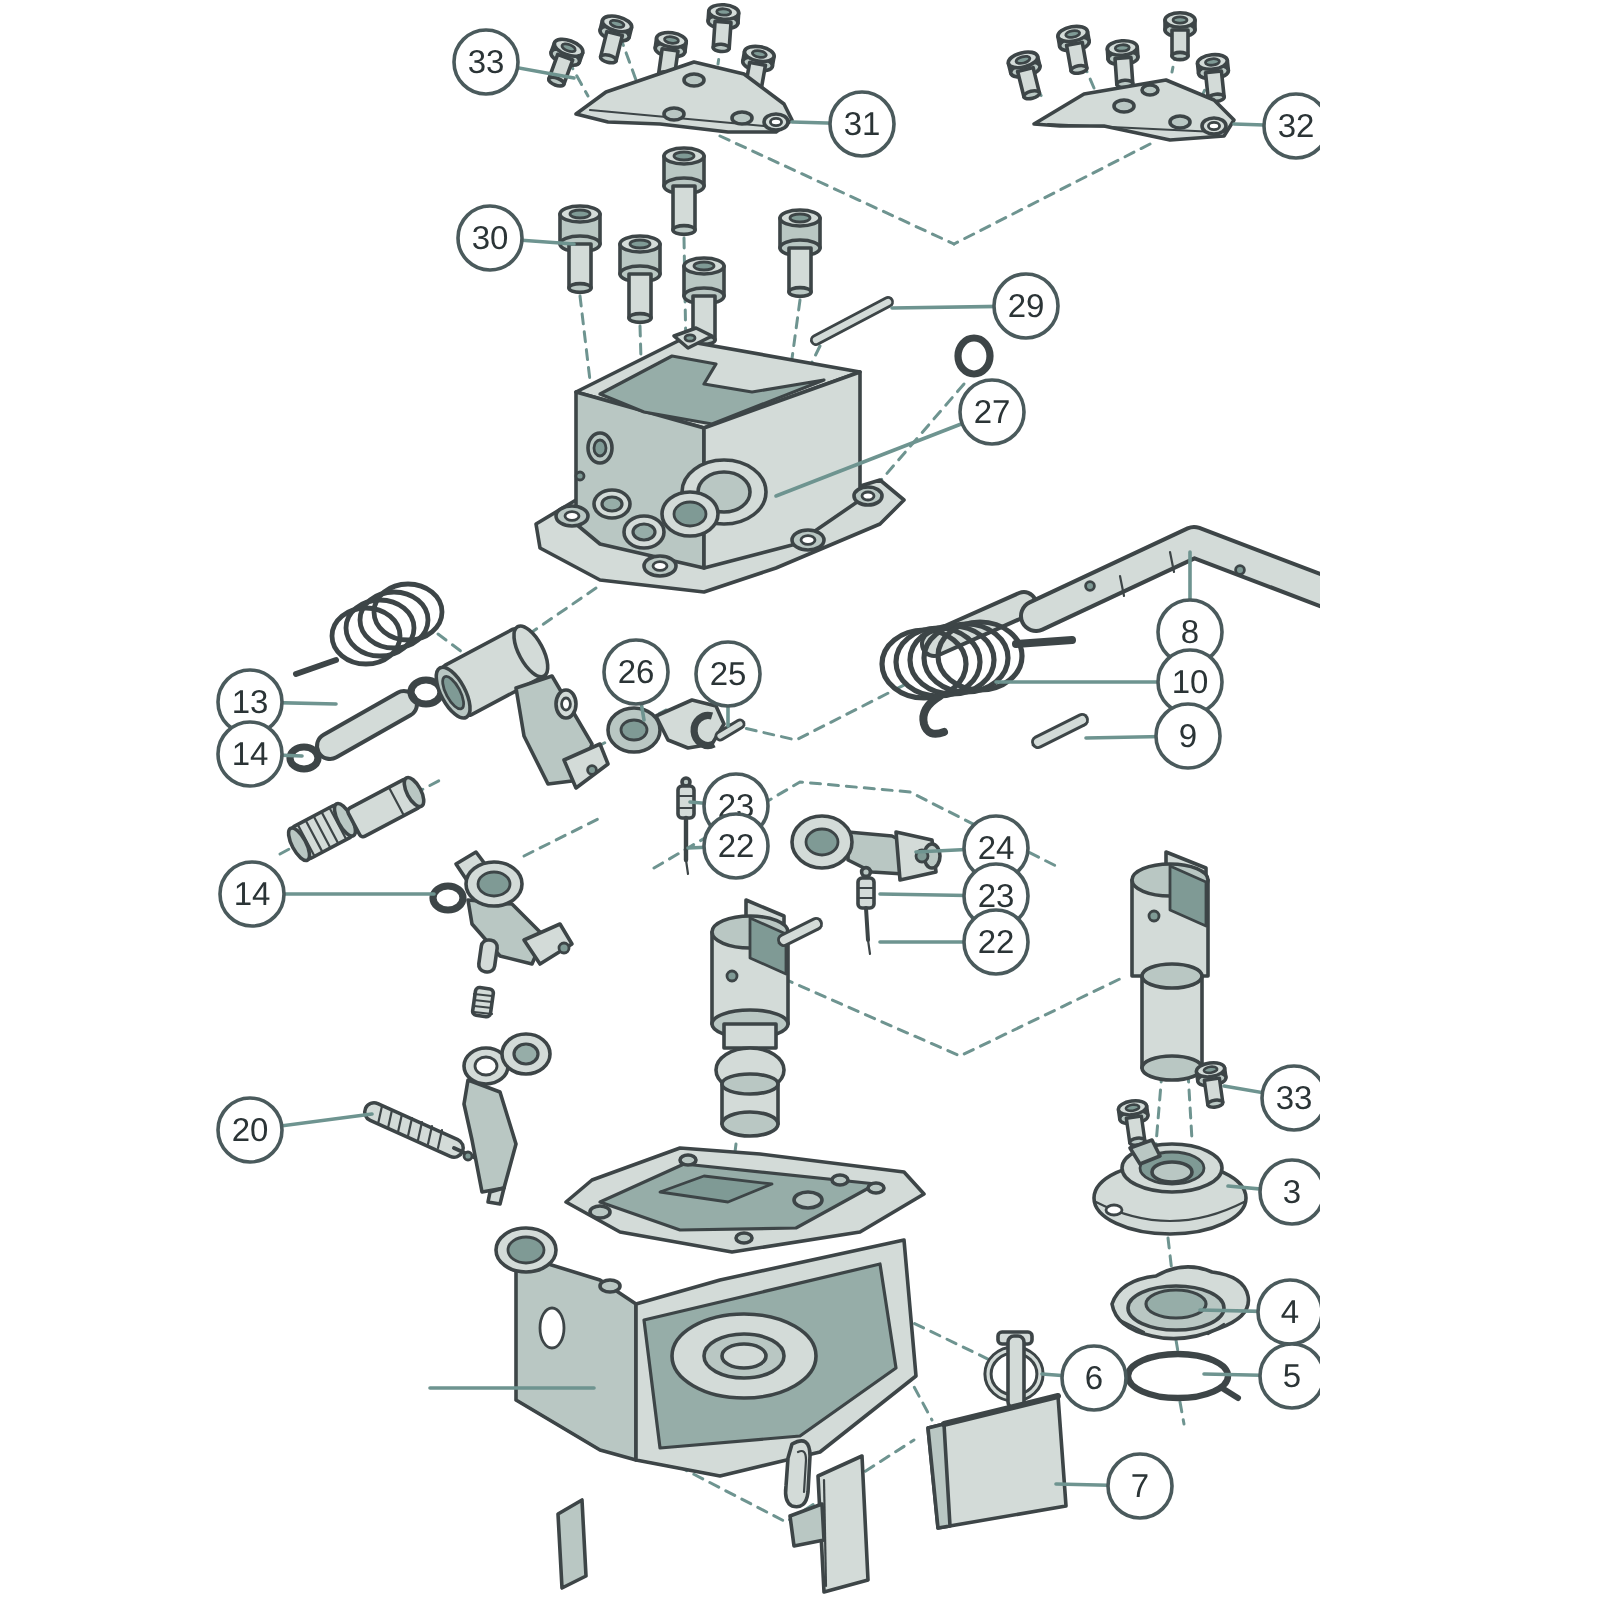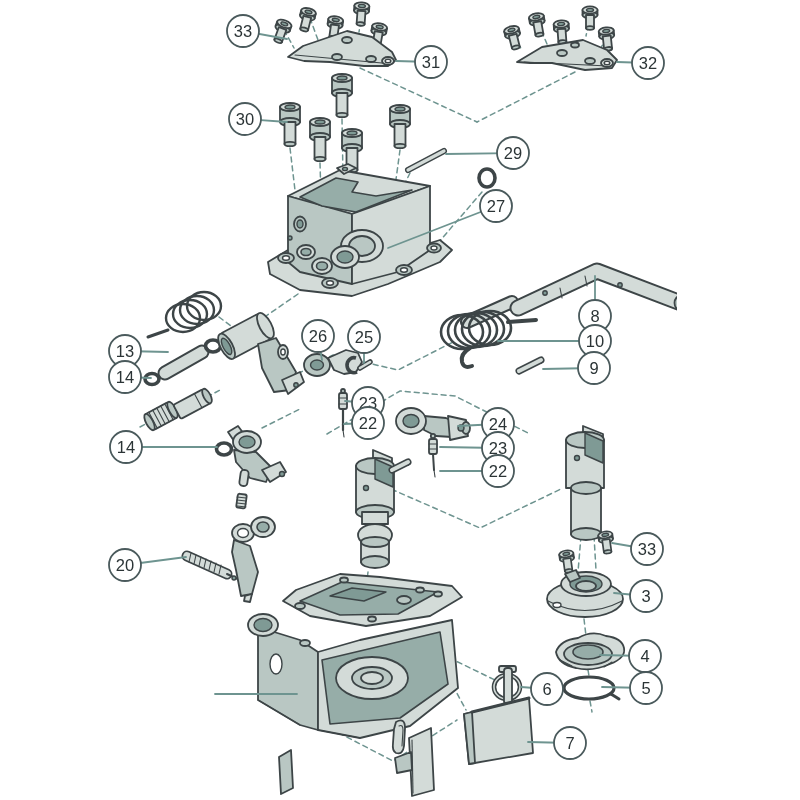--- a/index.html
+++ b/index.html
@@ -1,17 +1,17 @@
 <!DOCTYPE html>
 <html style="--outline: #3d4547; --fill-light: #d3dbd8; --fill-mid: #b9c7c3; --fill-dark: #96ada8; --fill-darker: #7f9a95; --line: #6e9490; --callout-fill: #ffffff; --callout-stroke: #4a5a5c; --callout-text: #2b3436;"><head>
 <meta charset="utf-8">
 <style>
   html,body{margin:0;padding:0;background:#fff;}
   .stage{position:relative;width:660px;height:800px;background:#fff;overflow:hidden;
-         font-family:"Liberation Sans",sans-serif;padding-left:17px;}
+         font-family:"Liberation Sans",sans-serif;}
   svg{position:absolute;left:0;top:0;}
   
   .sL{fill:var(--fill-light);stroke:var(--outline);stroke-width:1.8;stroke-linejoin:round;}
   .sM{fill:var(--fill-mid);stroke:var(--outline);stroke-width:1.8;stroke-linejoin:round;}
   .sD{fill:var(--fill-dark);stroke:var(--outline);stroke-width:1.6;stroke-linejoin:round;}
   .sK{fill:var(--fill-darker);stroke:var(--outline);stroke-width:1.4;stroke-linejoin:round;}
   .sW{fill:#ffffff;stroke:var(--outline);stroke-width:1.4;}
   .ln{stroke:var(--outline);fill:none;stroke-width:1.8;stroke-linecap:round;}
   .thin{stroke:var(--outline);fill:none;stroke-width:1.1;stroke-linecap:round;}
   .ring{fill:none;stroke:var(--outline);stroke-width:3.6;}

